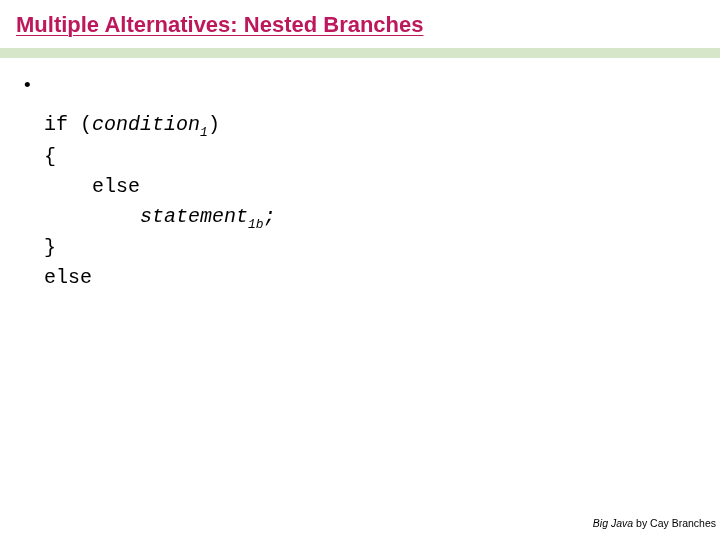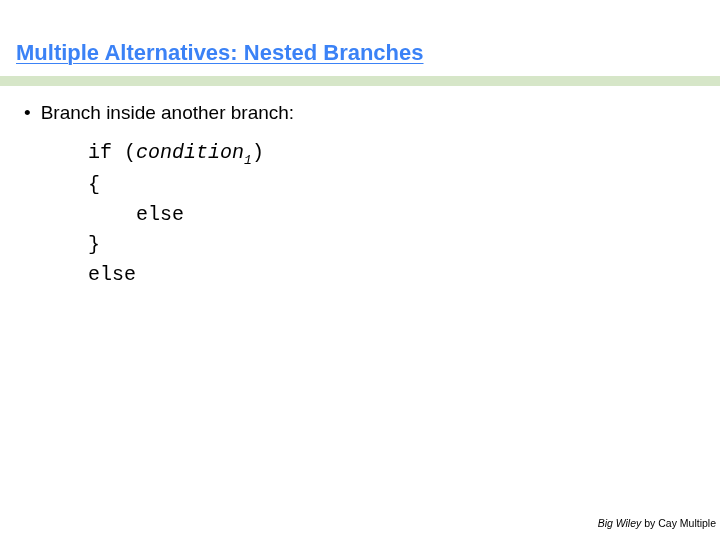--- a/index.html
+++ b/index.html
@@ -11,26 +11,25 @@
       width: 720px;
       height: 540px;
       background: #ffffff;
       font-family: Arial, Helvetica, sans-serif;
       position: relative;
       overflow: hidden;
     }
     .slide-title {
       font-size: 22px;
       font-weight: bold;
-      color: #3b82f6;
+      color: #be185d;
       padding: 12px 16px 8px 16px;
       text-decoration: underline;
       text-decoration-thickness: 1px;
       text-underline-offset: 3px;
-      margin-top: 28px;
     }
     .green-bar {
       height: 10px;
       background: #d6e6c8;
       margin: 2px 0 0 0;
       width: 100%;
     }
     .content {
       padding: 16px 24px 0 24px;
     }
@@ -47,21 +46,20 @@
     }
     .code-block {
       font-family: "Courier New", Courier, monospace;
       font-size: 20px;
       color: #000;
       padding-left: 20px;
       line-height: 1.5;
     }
     .code-line {
       white-space: pre;
-      margin-left: 44px;
     }
     .ital {
       font-style: italic;
     }
     .sub {
       font-size: 13px;
       vertical-align: sub;
       position: relative;
       top: 1px;
     }
@@ -80,27 +78,27 @@
   </style>
 </head>
 <body>
 
 <div class="slide-title">Multiple Alternatives: Nested Branches</div>
 <div class="green-bar"></div>
 
 <div class="content">
   <div class="bullet-line">
     <span class="bullet-dot">•</span>
-    <span>Branch inside another branch:</span>
   </div>
 
   <div class="code-block">
     <div class="code-line"><span>if</span> <span>(</span><span class="ital">condition</span><span class="ital sub">1</span><span>)</span></div>
     <div class="code-line"><span>{</span></div>
     <div class="code-line">    <span>else</span></div>
+    <div class="code-line">        <span class="ital">statement</span><span class="ital sub">1b</span><span class="ital">;</span></div>
     <div class="code-line"><span>}</span></div>
     <div class="code-line"><span>else</span></div>
   </div>
 </div>
 
 <div class="footer">
-  <div><span class="book-title">Big Wiley</span><span> by Cay Multiple</span></div>
+  <div><span class="book-title">Big Java</span><span> by Cay Branches</span></div>
 </div>
 
 </body></html>

